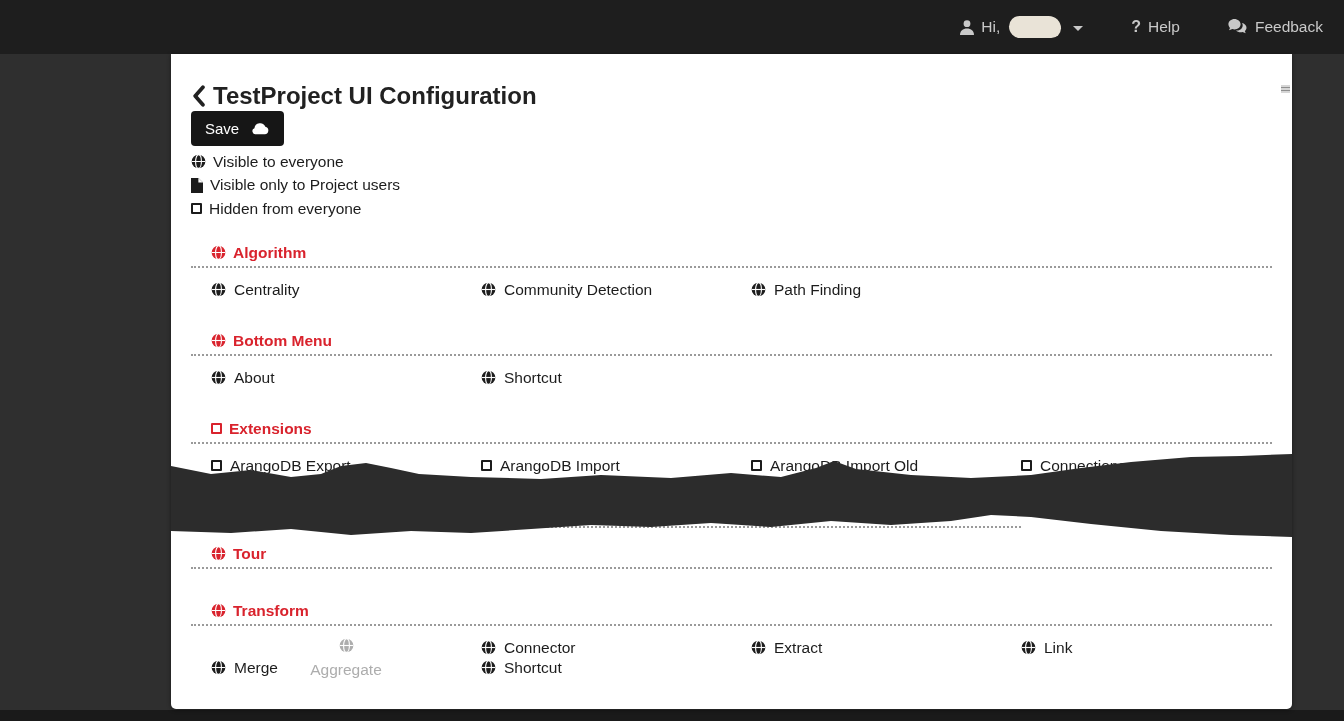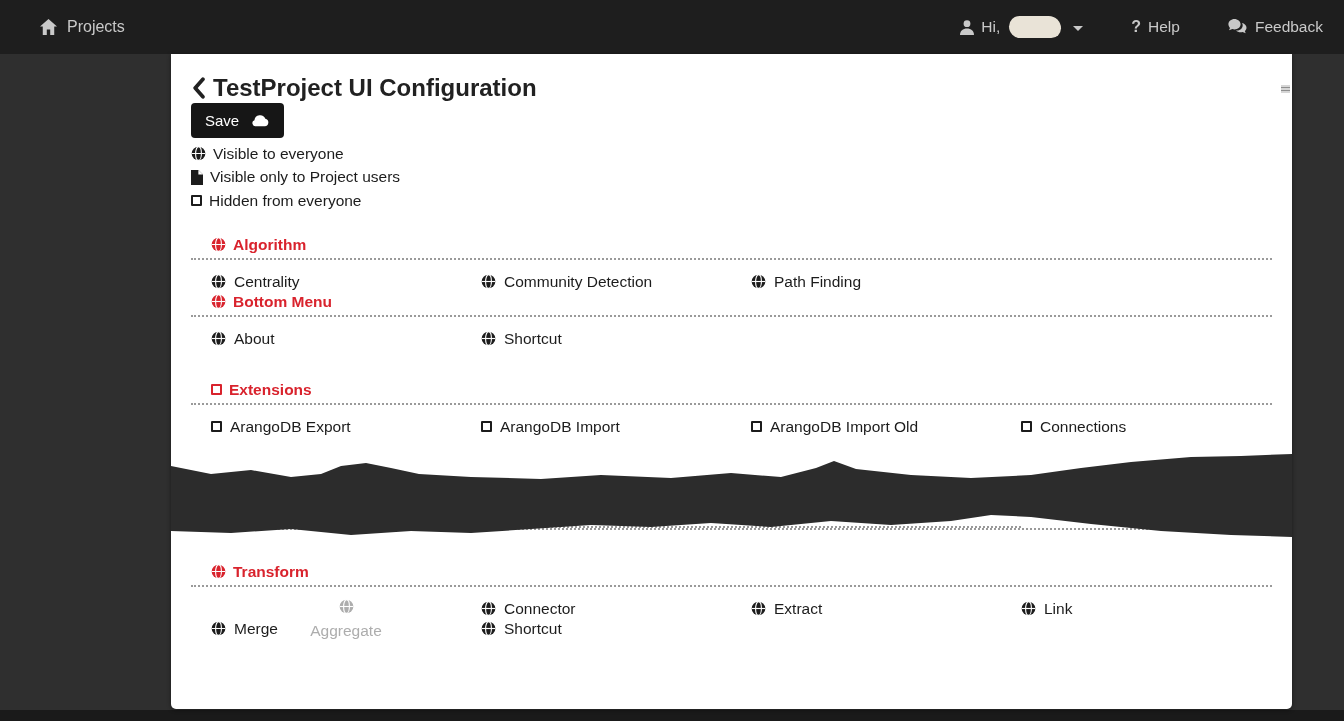--- a/index.html
+++ b/index.html
@@ -41,21 +41,21 @@
 
   
   .main {
     position:absolute; top:54px; left:0; width:1344px; height:656px;
     background:#2f2f2f;
   }
   .card {
     position:absolute; left:171px; top:0; width:1121px; height:655px;
     background:#ffffff; border-radius:0 0 5px 5px;
     box-shadow:0 1px 4px rgba(0,0,0,.45);
-    padding:0 20px; overflow:hidden;
+    padding:8px 20px; overflow:hidden;
   }
 
   .title-row {
     margin-top:20px; display:flex; align-items:center; gap:7px;
     font-size:24px; font-weight:600; color:#212121;
   }
   .back-chevron { display:flex; align-items:center; cursor:pointer; }
 
   .save-btn {
     margin-top:1px; display:inline-flex; align-items:center; gap:12px;
@@ -99,28 +99,20 @@
   
   .edge-artifact {
     position:absolute; left:1110px; top:31px; width:9px; height:8px; z-index:4;
     background:repeating-linear-gradient(#d6d6d6 0 2px, #8f8f8f 2px 3px);
   }
 </style>
 </head>
 <body>
 
 <div class="navbar">
-  <div class="nav-left">
-    <span class="ico">
-      <svg width="17" height="16" viewBox="0 0 16 15" fill="#c9c9c9">
-          <path d="M8 0 L16 7 H13.4 V15 H9.6 V9.8 H6.4 V15 H2.6 V7 H0 Z"></path>
-        </svg>
-    </span>
-    <span>Projects</span>
-  </div>
 
   <div class="nav-right">
     <div class="nav-group">
       <span class="ico">
         <svg width="14" height="15" viewBox="0 0 14 15" fill="#c9c9c9">
             <circle cx="7" cy="3.7" r="3.4"></circle>
             <path d="M0 15 C0 10.8 3 8.6 7 8.6 S14 10.8 14 15 Z"></path>
           </svg>
       </span>
       <span>Hi,</span>
@@ -233,21 +225,21 @@
                 <svg width="15" height="15" viewBox="0 0 16 16">
                   <circle cx="8" cy="8" r="7.3" fill="currentColor"></circle>
                   <ellipse cx="8" cy="8" rx="3.1" ry="7.3" fill="none" stroke="#fff" stroke-width="1.2"></ellipse>
                   <path d="M.7 8h14.6" stroke="#fff" stroke-width="1.2"></path>
                 </svg>
               </span>
               <span>Path Finding</span>
             </div>
           </div>
         </div>
-        <div style="">
+        <div style="margin-top: 31px;">
           <div class="sec-head">
             <span class="ico">
               <svg width="15" height="15" viewBox="0 0 16 16">
                 <circle cx="8" cy="8" r="7.3" fill="currentColor"></circle>
                 <ellipse cx="8" cy="8" rx="3.1" ry="7.3" fill="none" stroke="#fff" stroke-width="1.2"></ellipse>
                 <path d="M.7 8h14.6" stroke="#fff" stroke-width="1.2"></path>
               </svg>
             </span>
             <span>Bottom Menu</span>
           </div>

